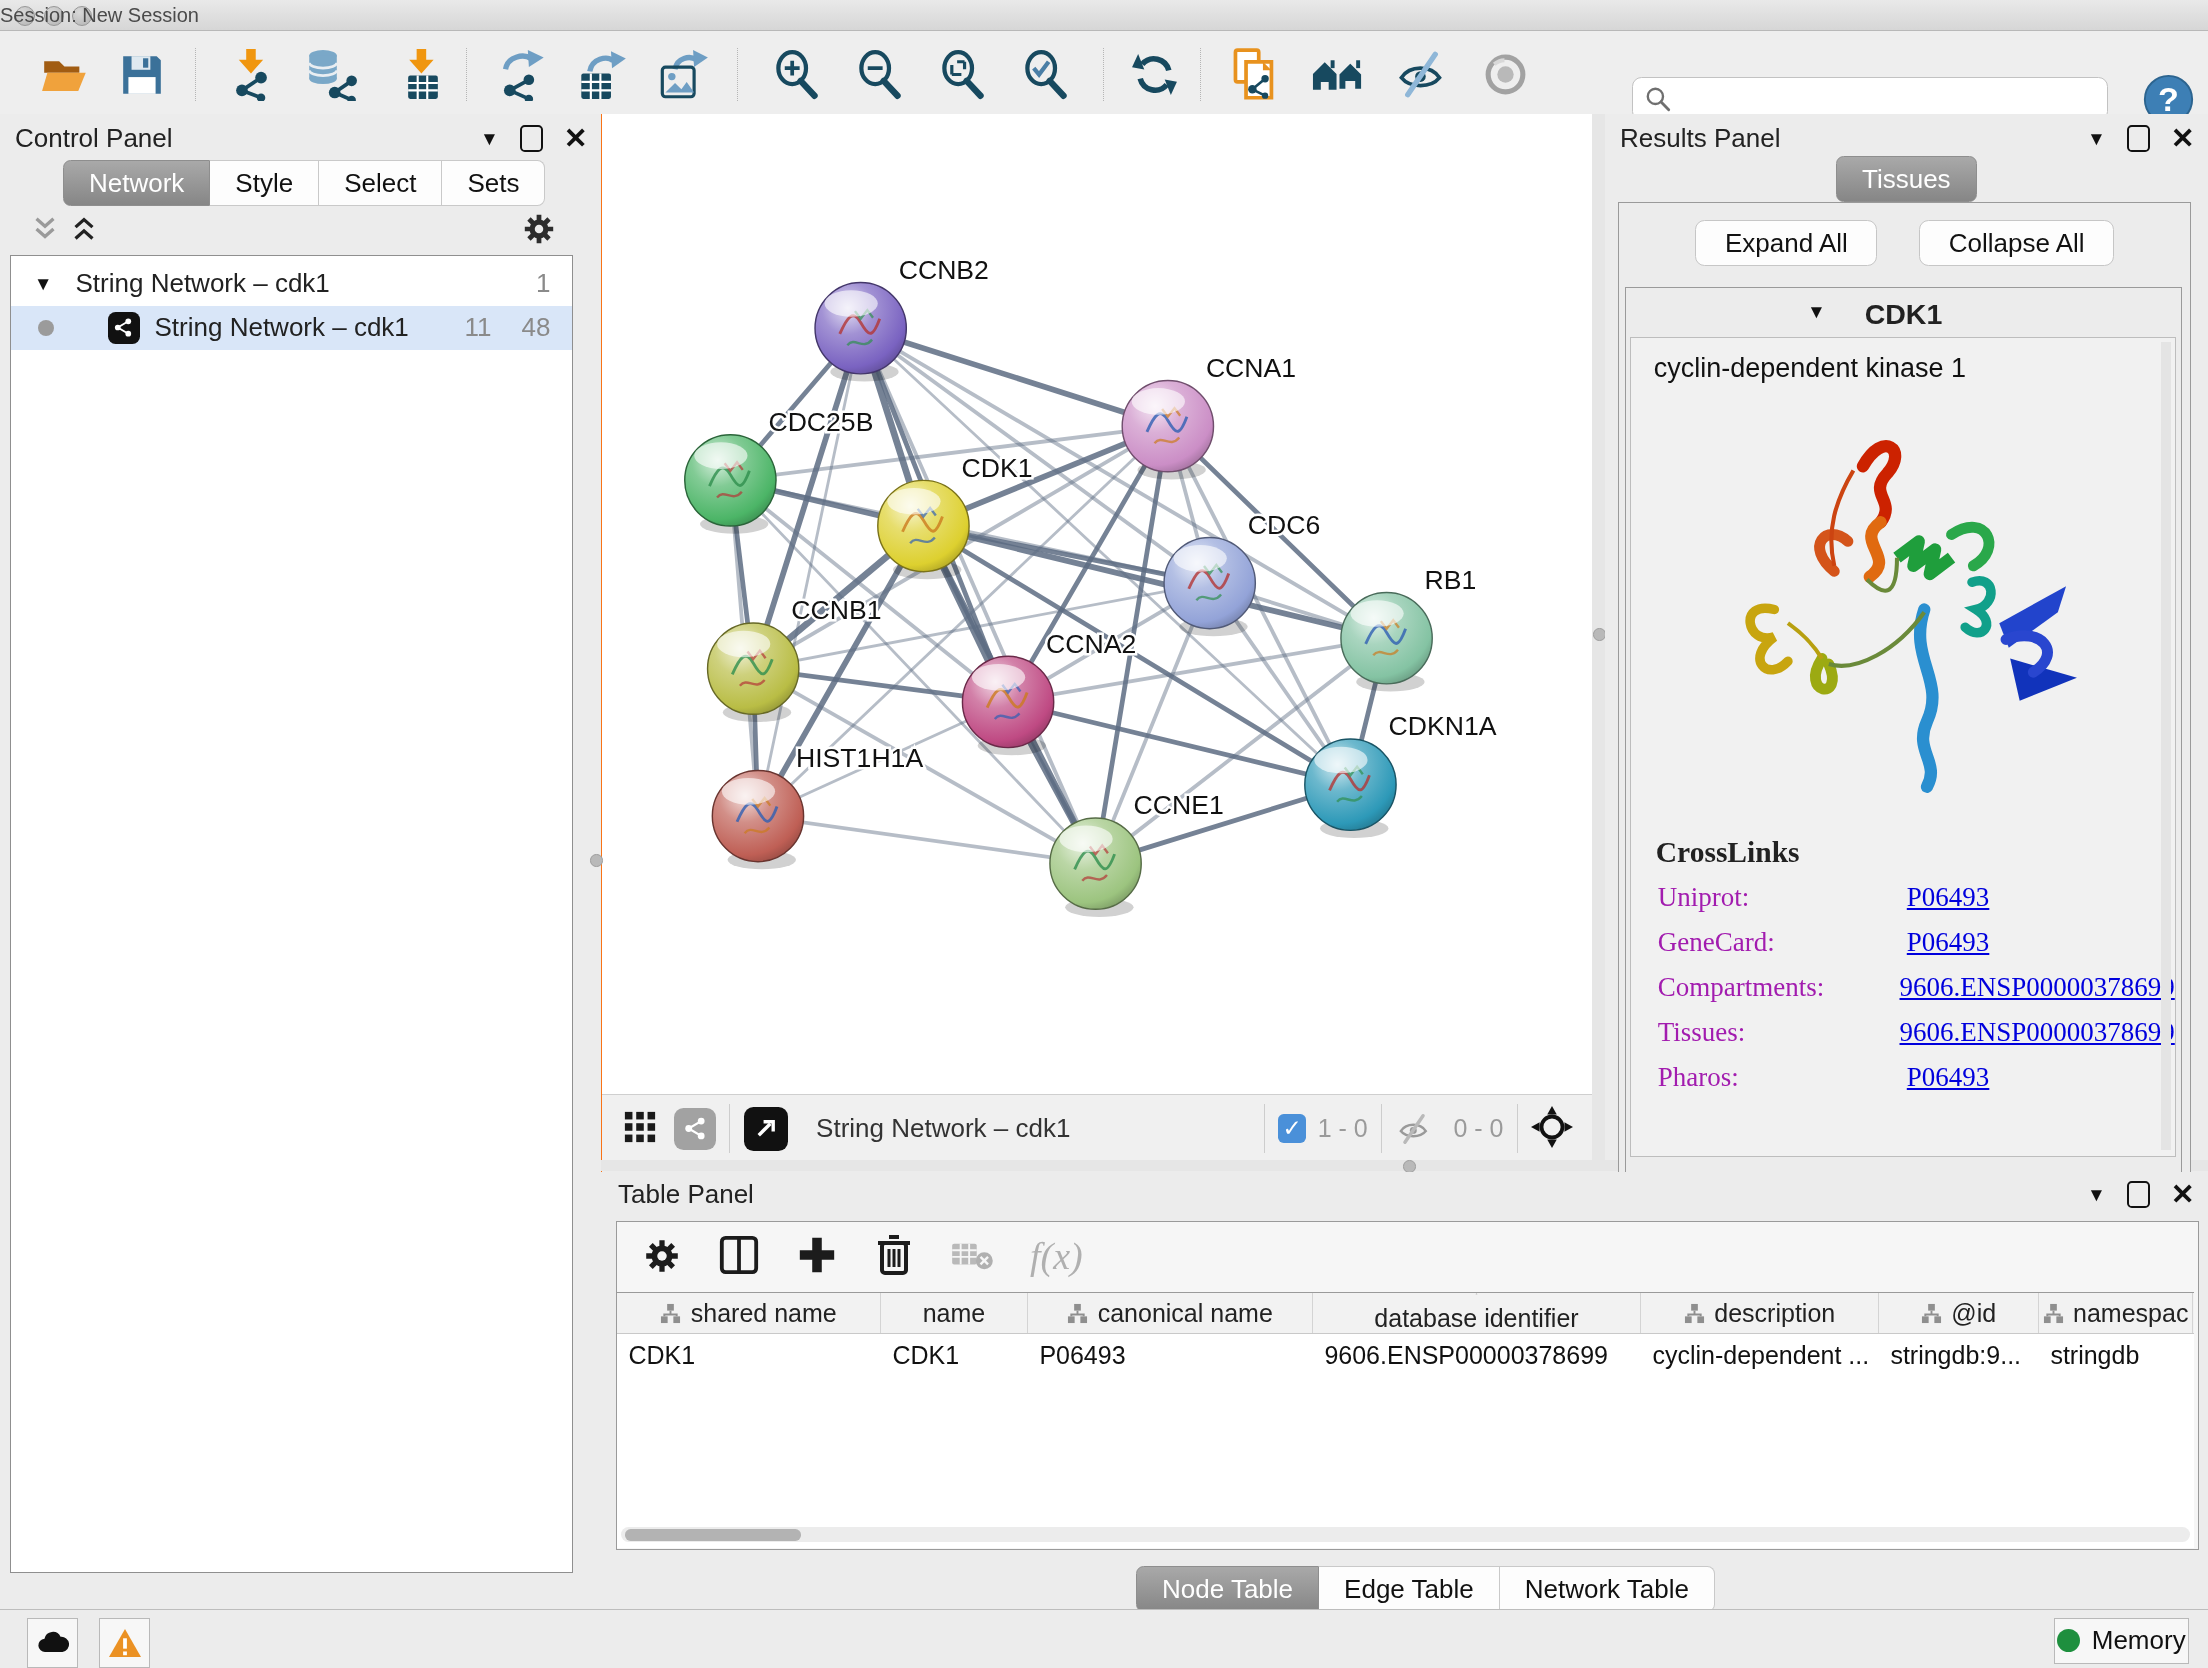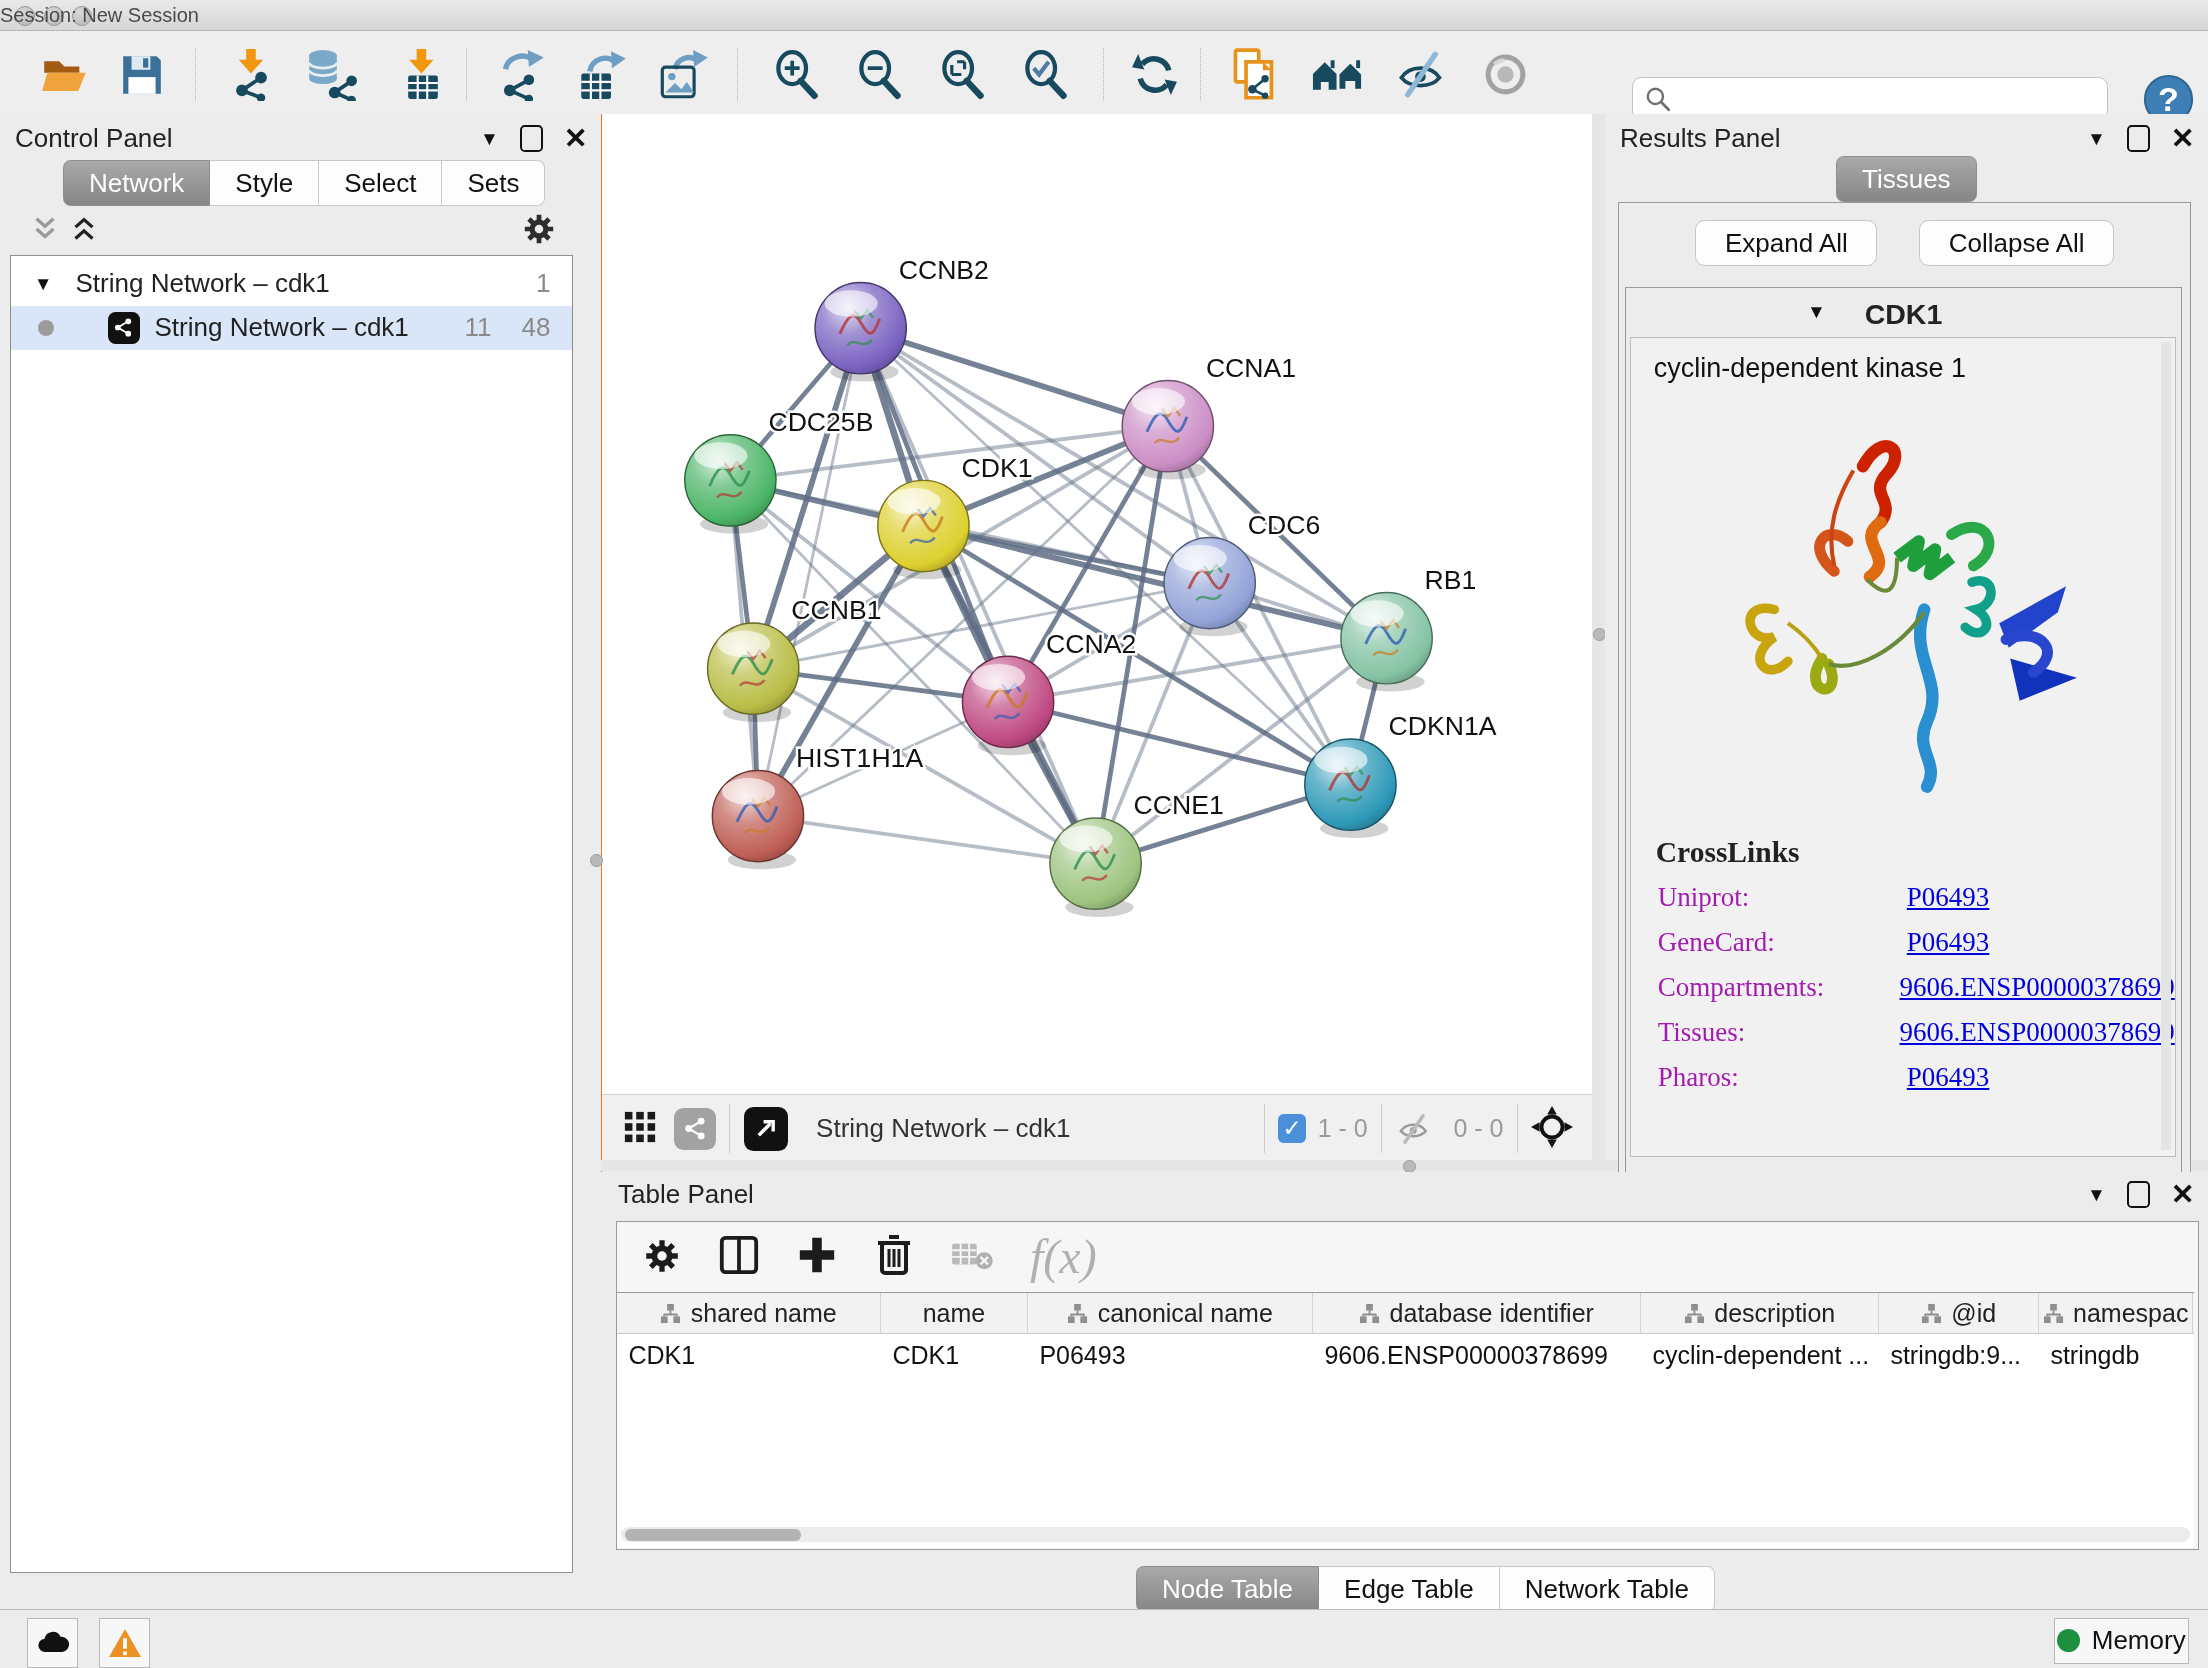--- a/index.html
+++ b/index.html
@@ -69,21 +69,21 @@
   .tptools{height:68px;display:flex;align-items:center;gap:36px;padding-left:25px;}
   .tgrid{position:absolute;left:0;top:70px;width:1577px;height:255px;background:#fff;border-top:1.9px solid #9a9a9a;}
   .thead{display:flex;height:40px;background:#f2f2f2;border-bottom:1.9px solid #c9c9c9;}
   .th{display:flex;align-items:center;justify-content:center;gap:9.5px;font-size:25px;color:#222;
      border-right:1px solid #d4d4d4;box-sizing:border-box;overflow:hidden;white-space:nowrap;}
   .trdata{display:flex;height:42px;}
   .td{display:flex;align-items:center;padding-left:11.4px;font-size:25px;color:#111;
      box-sizing:border-box;overflow:hidden;white-space:nowrap;}
   .hscroll{position:absolute;left:3.8px;bottom:5.7px;width:1569px;height:15px;background:#ececec;border-radius:7.6px;}
   .hthumb{position:absolute;left:3.8px;top:1.9px;width:176px;height:11.4px;background:#b3b3b3;border-radius:5.7px;}
-  .fx{font-family:"Liberation Serif",serif;font-style:italic;font-size:48px;color:#b0b0b0;}
+  .fx{font-family:"Liberation Serif",serif;font-style:italic;font-size:38px;color:#b0b0b0;}
   
   .statusbar{left:0;top:1609px;width:2208px;height:59px;background:#ececec;border-top:1.9px solid #bdbdbd;}
   .sqbtn{top:7.6px;width:49px;height:48px;background:#f7f7f7;border:1.9px solid #b9b9b9;
     display:flex;align-items:center;justify-content:center;}
   .membtn{top:7.6px;right:19px;width:133px;height:44px;background:#f7f7f7;border:1.9px solid #b9b9b9;
     display:flex;align-items:center;justify-content:center;gap:11.4px;font-size:26px;color:#111;margin-left:12px;}
   .memdot{width:23px;height:23px;border-radius:50%;background:#1e8f3e;}
   .gearsvg,.iconsvg{display:block;}
 </style>
 </head>
@@ -734,21 +734,21 @@
             <svg width="21" height="21" viewBox="0 0 22 22">
               <g fill="#8f8f8f">
                 <rect x="7.5" y="1" width="7" height="7"></rect>
                 <rect x="1" y="14" width="7" height="7"></rect>
                 <rect x="14" y="14" width="7" height="7"></rect>
               </g>
               <path d="M11,8 v4 M4.5,14 v-2 h13 v2" fill="none" stroke="#8f8f8f" stroke-width="2"></path>
             </svg>
             <span>canonical name</span>
           </div>
-          <div class="th" style="width: 328px;">
+          <div class="th" style="width: 328px; flex-direction: column;">
             <svg width="21" height="21" viewBox="0 0 22 22">
               <g fill="#8f8f8f">
                 <rect x="7.5" y="1" width="7" height="7"></rect>
                 <rect x="1" y="14" width="7" height="7"></rect>
                 <rect x="14" y="14" width="7" height="7"></rect>
               </g>
               <path d="M11,8 v4 M4.5,14 v-2 h13 v2" fill="none" stroke="#8f8f8f" stroke-width="2"></path>
             </svg>
             <span>database identifier</span>
           </div>

